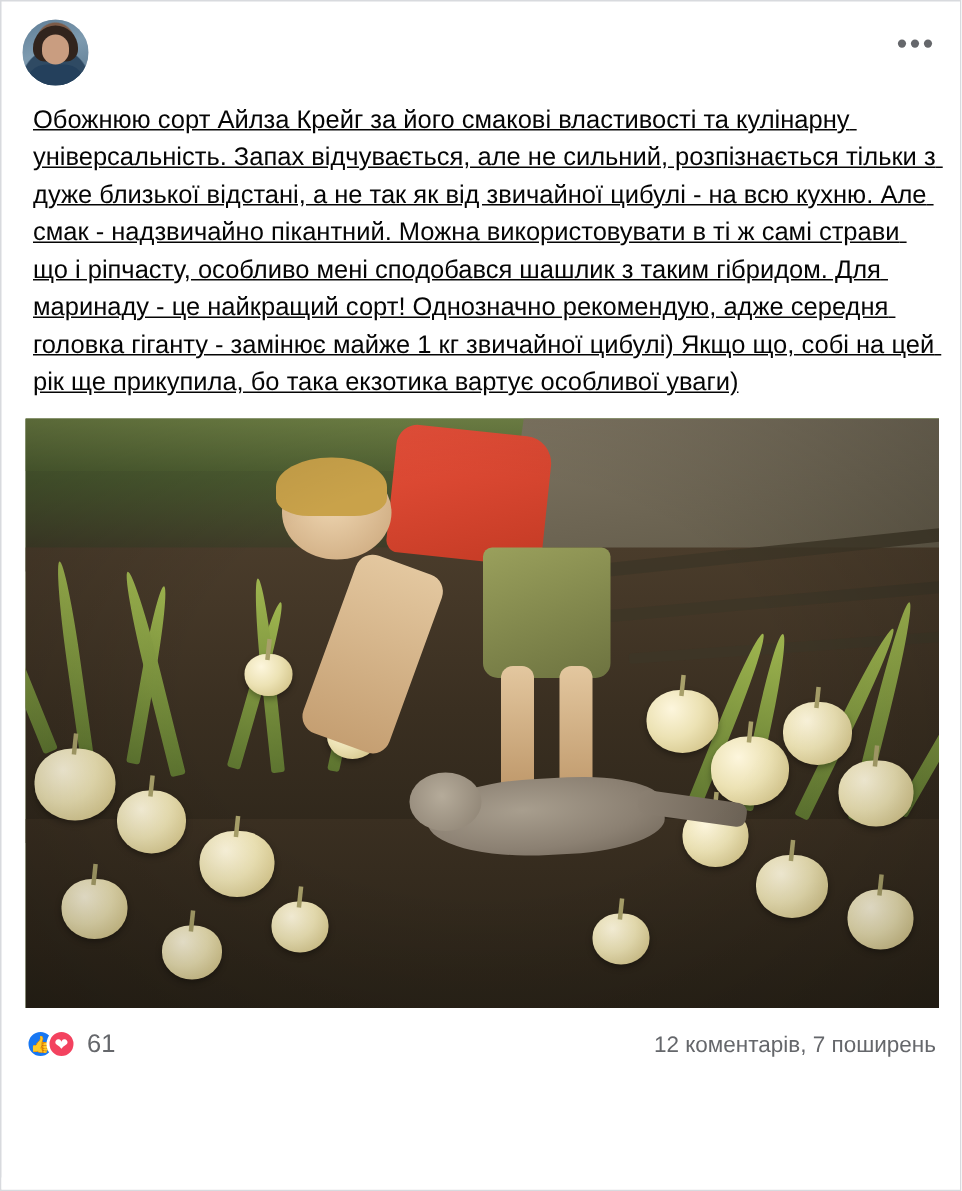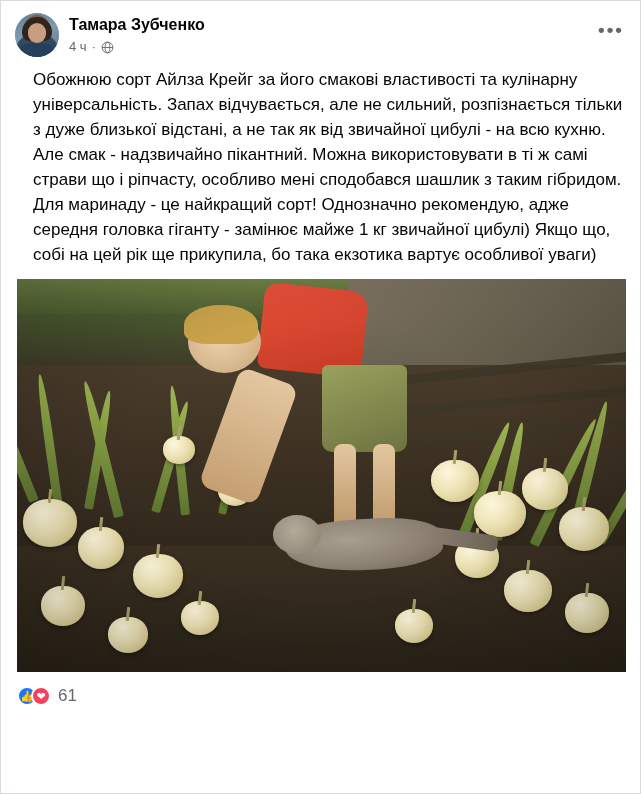--- a/index.html
+++ b/index.html
@@ -100,25 +100,26 @@
     align-items: center;
     justify-content: center;
     letter-spacing: 2px;
     font-size: 19px;
     font-weight: bold;
     line-height: 1;
     cursor: pointer;
   }
   
   .post-text {
-    padding: 10px 16px 12px 32px;
+    padding: 10px 16px 12px 21px;
     font-size: 17px;
     line-height: 25px;
     color: #050505;
     white-space: pre-wrap;
+    text-decoration: underline;
   }
   
   .post-media {
     margin: 0 16px;
     width: 609px;
     height: 393px;
     position: relative;
     overflow: hidden;
     background: #5a6a3a;
   }
@@ -285,34 +286,20 @@
 <div class="post">
 
   <div class="post-header">
     <div class="avatar">
       <div class="face"></div>
       <div class="shoulders"></div>
       <div class="hair"></div>
       <div class="skin"></div>
     </div>
 
-    <div class="header-text">
-      <div class="author-name">Тамара Зубченко</div>
-      <div class="meta-row">
-        <span>4 ч</span>
-        <span class="meta-dot">·</span>
-        <span class="globe-icon">
-          <svg width="13" height="13" viewBox="0 0 16 16" aria-hidden="true">
-            <circle cx="8" cy="8" r="6.6" fill="none" stroke="#65676b" stroke-width="1.2"></circle>
-            <ellipse cx="8" cy="8" rx="3" ry="6.6" fill="none" stroke="#65676b" stroke-width="1.1"></ellipse>
-            <line x1="1.4" y1="8" x2="14.6" y2="8" stroke="#65676b" stroke-width="1.1"></line>
-          </svg>
-        </span>
-      </div>
-    </div>
 
     <div class="menu-button">•••</div>
   </div>
 
   <div class="post-text">Обожнюю сорт Айлза Крейг за його смакові властивості та кулінарну універсальність. Запах відчувається, але не сильний, розпізнається тільки з дуже близької відстані, а не так як від звичайної цибулі - на всю кухню. Але смак - надзвичайно пікантний. Можна використовувати в ті ж самі страви що і ріпчасту, особливо мені сподобався шашлик з таким гібридом. Для маринаду - це найкращий сорт! Однозначно рекомендую, адже середня головка гіганту - замінює майже 1 кг звичайної цибулі) Якщо що, собі на цей рік ще прикупила, бо така екзотика вартує особливої уваги)</div>
 
   <div class="post-media">
     <div class="scene">
       <div class="soil-top"></div>
       <div class="grass-strip"></div>
@@ -371,16 +358,17 @@
       <div class="vignette"></div>
     </div>
   </div>
 
   <div class="post-footer">
     <div class="reactions">
       <span class="react-badge react-like">👍</span>
       <span class="react-badge react-love">❤</span>
       <span class="react-count">61</span>
     </div>
+    <div class="counts">12 коментарів, 7 поширень</div>
   </div>
 
   <div class="bottom-bar"></div>
 </div>
 
 </body></html>

